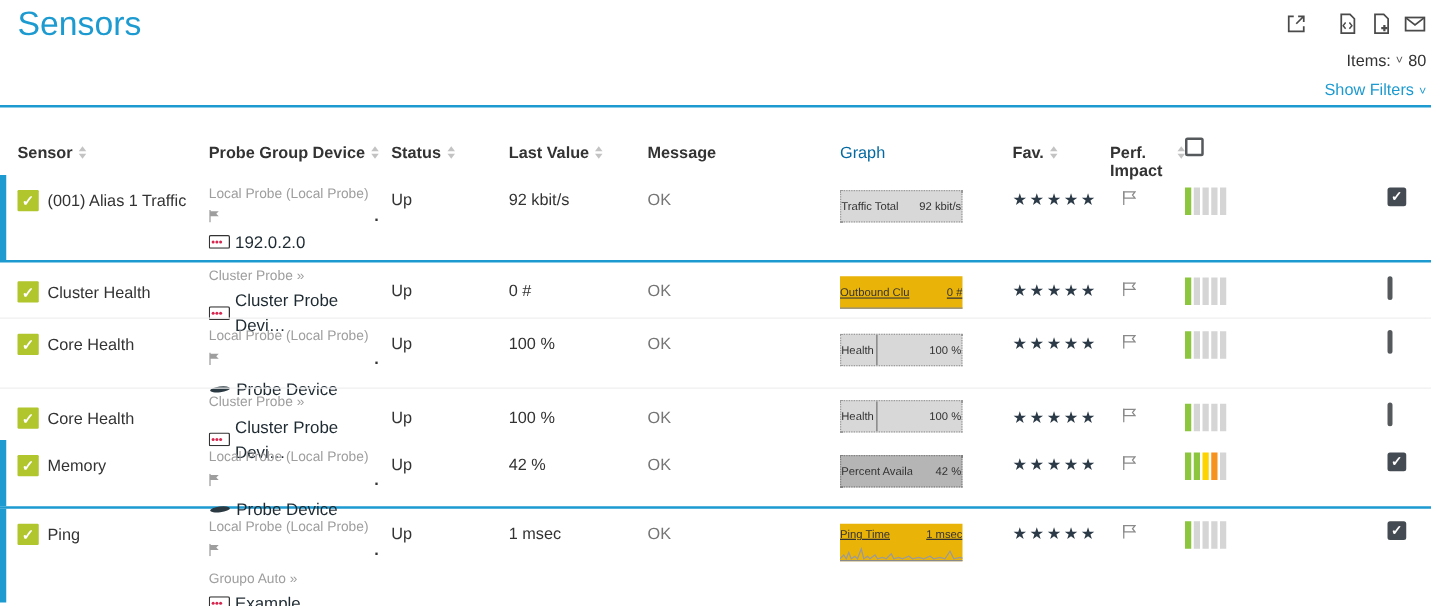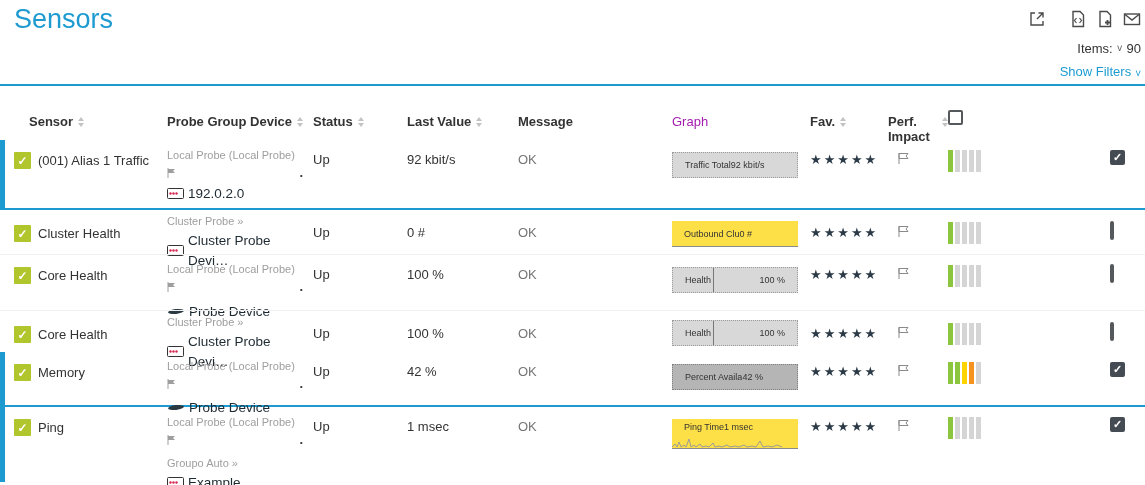--- a/index.html
+++ b/index.html
@@ -18,21 +18,21 @@
   .chev { font-size:10px; color:#555; line-height:1; }
   .filters-row { position:absolute; right:4px; top:64px; font-size:13px; color:#1d9bd1; display:flex; align-items:flex-end; gap:4px; cursor:pointer; }
   .filters-row .chev { color:#1d9bd1; }
   .blue-rule { position:absolute; left:0; right:0; top:84px; height:2px; background:#1d9bd1; }
 
   
   .table { position:absolute; top:86px; left:0; width:1145px; }
   .grid { display:grid; grid-template-columns:167px 146px 94px 111px 154px 138px 78px 60px 162px 35px; }
   .thead { height:54px; }
   .thead .hc { padding-top:28px; font-size:13px; font-weight:bold; color:#333; display:flex; align-items:flex-start; gap:5px; }
-  .hc.c1 { padding-left:29px; }
+  .hc.c1 { padding-left:14px; }
   .sort { display:inline-flex; flex-direction:column; gap:2px; margin-top:3px; }
   .sort i { display:block; width:0; height:0; border-left:3.5px solid transparent; border-right:3.5px solid transparent; }
   .sort i.up { border-bottom:4px solid #c3c3c3; }
   .sort i.dn { border-top:4px solid #c3c3c3; }
   .sort-active { width:0; height:0; border-left:4px solid transparent; border-right:4px solid transparent; border-top:5px solid #333; margin-top:6px; }
 
   
   .row { position:relative; }
   .row.selected::before { content:""; position:absolute; left:0; top:0; bottom:0; width:5px; background:#1d9bd1; }
   .row.selected { border-bottom:2px solid #1d9bd1; }
@@ -53,27 +53,27 @@
 
   .pgd { font-size:11px; color:#9e9e9e; line-height:1.45; padding-right:6px; }
   .pgd .flagline { display:flex; justify-content:space-between; align-items:center; }
   .pgd .dot { color:#333; font-size:13px; font-weight:bold; margin-right:4px; }
   .pgd .devline { color:#1e2a32; font-size:13.5px; display:flex; align-items:center; gap:4px; margin-top:1px; }
   .flag-icon svg, .dev-icon svg, .probe-icon svg { display:block; }
 
   .msg { color:#757575; }
 
   
-  .gbox { width:126px; height:26px; position:relative; display:flex; align-items:center; 
-          padding:0 12px; font-size:9px; color:#333; overflow:hidden; }
+  .gbox { width:98px; height:26px; position:relative; display:flex; align-items:center; justify-content:space-between;
+          padding:0 0; font-size:9px; color:#333; overflow:hidden; }
   .gbox .glabel { white-space:nowrap; overflow:hidden; max-width:62px; }
   .gbox .gvalue { white-space:nowrap; }
   .g-filled { background:#d8d8d8; border:1px dotted #9b9b9b; }
   .g-dark   { background:#b5b5b5; border:1px dotted #818181; }
-  .g-line   { background:#fde047; border-bottom:1px solid #8a8a8a; }
+  .g-line   { background:#eab308; border-bottom:1px solid #8a8a8a;text-decoration:underline; }
   .vline { width:1px; height:100%; background:#777; margin-right:auto; margin-left:2px; }
   .spark { position:absolute; left:0; right:0; bottom:0; height:12px; width:110px; }
 
   .stars { font-size:13px; color:#2b3a46; letter-spacing:2px; white-space:nowrap; }
 
   .fav-flag { padding-left:10px; }
 
   .bars { display:inline-flex; gap:2px; }
   .bars i { display:block; width:5px; height:22px; }
   .bars i.green  { background:#8cc63e; }
@@ -115,21 +115,21 @@
       <svg viewBox="0 0 18 18">
           <rect x="1.5" y="4" width="15" height="10.5"></rect>
           <path d="M2 4.5 L9 10 L16 4.5"></path>
         </svg>
     </span>
   </div>
 
   <div class="items-row">
     <span>Items:</span>
     <span class="chev">˅</span>
-    <span>90</span>
+    <span>80</span>
   </div>
 
   <div class="filters-row">
     <span>Show Filters</span>
     <span class="chev">˅</span>
   </div>
 
   <div class="blue-rule"></div>
 
   <div class="table">
@@ -159,21 +159,21 @@
       <div class="hc">
         <span>Last Value</span>
         <span class="sort">
             <i class="up"></i>
             <i class="dn"></i>
           </span>
       </div>
       <div class="hc">
         <span>Message</span>
       </div>
-      <div class="hc" style="font-weight:normal;color:#a21caf;">
+      <div class="hc" style="font-weight:normal;color:#0369a1;">
         <span>Graph</span>
       </div>
       <div class="hc">
         <span>Fav.</span>
         <span class="sort">
             <i class="up"></i>
             <i class="dn"></i>
           </span>
       </div>
       <div class="hc">

